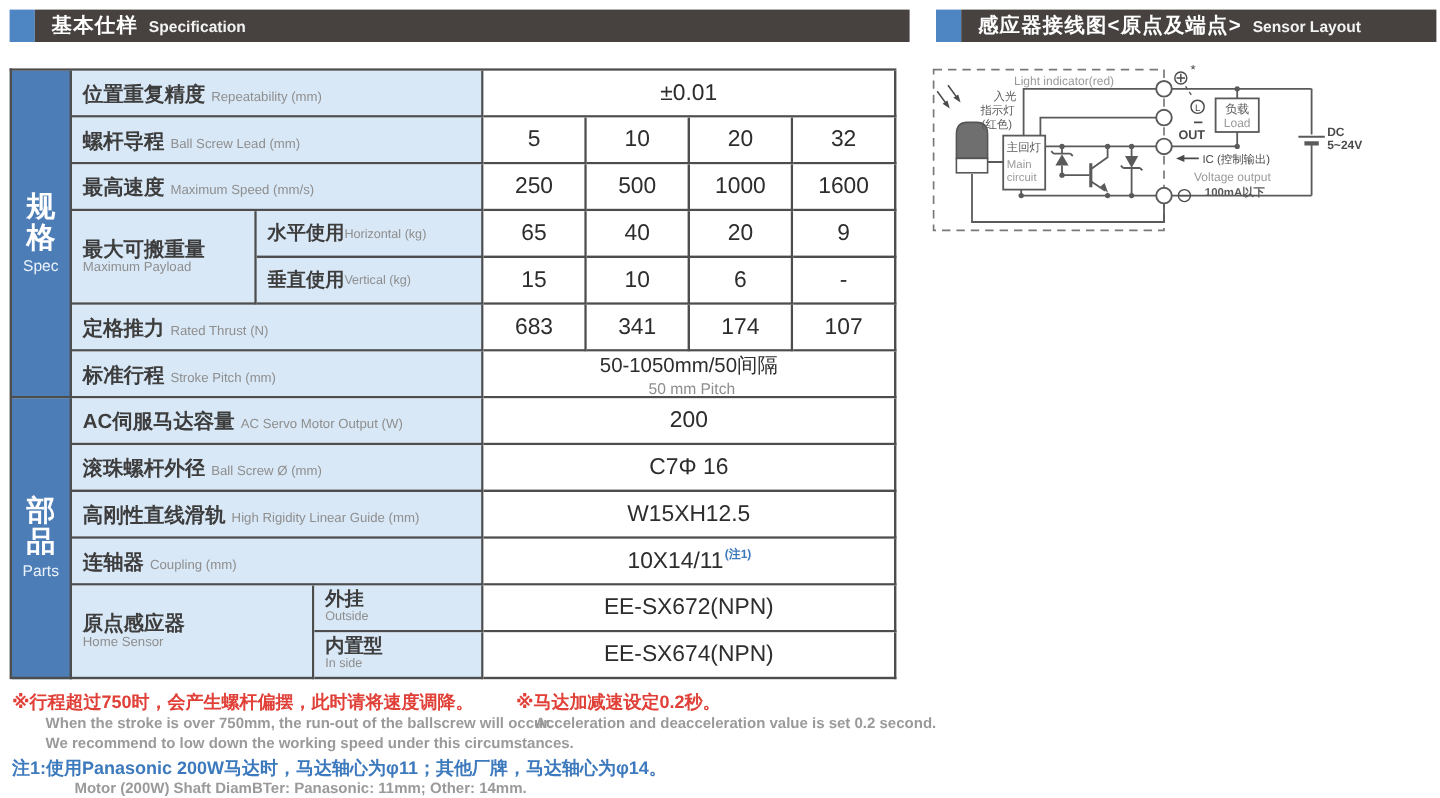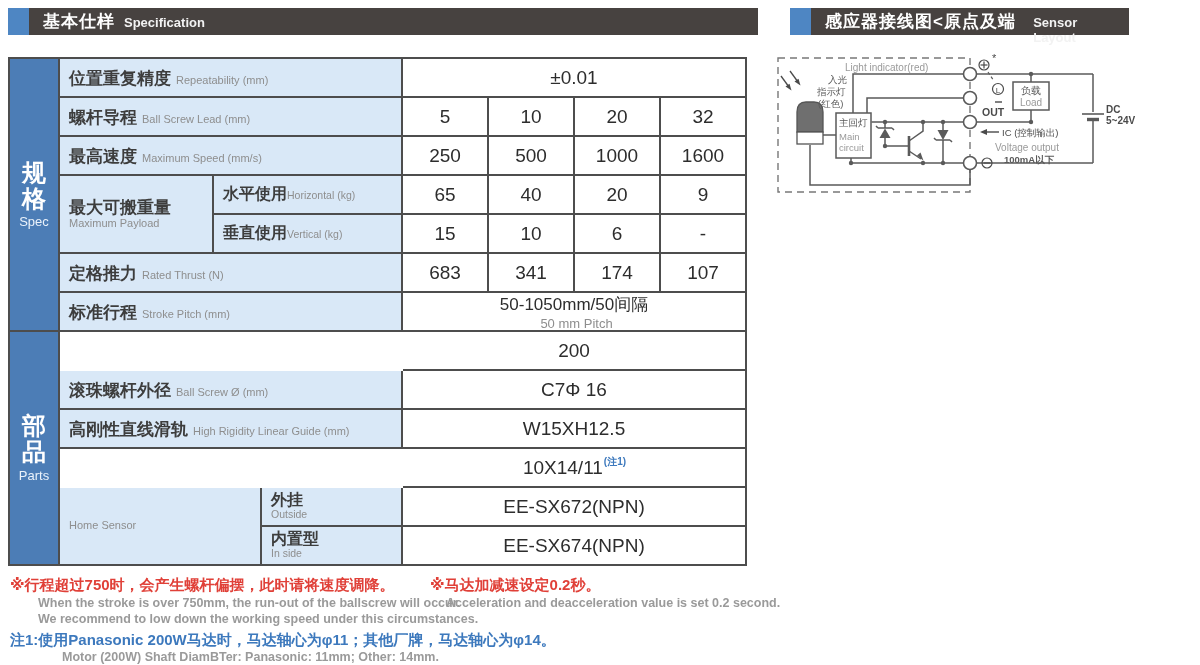--- a/index.html
+++ b/index.html
@@ -9,21 +9,21 @@
     -webkit-font-smoothing:antialiased;overflow:hidden;
   }
   
   .hdr{position:absolute;display:flex;height:27px;}
   .hdr .sq{width:21px;height:27px;background:#4e86c3;flex:none;}
   .hdr .bar{background:#474240;color:#fff;display:flex;align-items:baseline;gap:9px;
     padding:0 14px;flex:1;}
   .hdr .bar .zh{font-size:17px;font-weight:bold;line-height:27px;letter-spacing:1px;}
   .hdr .bar .en{font-size:13px;font-weight:bold;color:#f2f2f2;}
   #hdr-left{left:8px;top:8px;width:750px;}
-  #hdr-right{left:780px;top:8px;width:339px;margin-left:10px;}
+  #hdr-right{left:780px;top:8px;width:417px;}
   
   .spec-table{
     position:absolute;left:8px;top:57px;
     display:grid;
     grid-template-columns:50px 154px 48px 141px 86px 86px 86px 86px;
     grid-template-rows:repeat(13,39px);
     border-top:2px solid #4d4d4d;border-left:2px solid #4d4d4d;
     background:#fff;
   }
   .cell{border-right:2px solid #4d4d4d;border-bottom:2px solid #4d4d4d;box-sizing:border-box;}
@@ -190,46 +190,55 @@
 
   <div class="cell lbl" style="grid-area:7/2/8/5">
     <span class="zh">标准行程</span>
     <span class="en">Stroke Pitch (mm)</span>
   </div>
   <div class="cell val" style="grid-area:7/5/8/9;font-size:17px;flex-direction:column;">
     <span>50-1050mm/50间隔</span>
     <span class="sub-en">50 mm Pitch</span>
   </div>
 
+  <div class="cell lbl" style="grid-area:8/2/9/5">
+    <span class="zh">AC伺服马达容量</span>
+    <span class="en">AC Servo Motor Output (W)</span>
+  </div>
   <div class="cell val" style="grid-area:8/5/9/9">
       <span>200</span>
     </div>
 
   <div class="cell lbl" style="grid-area:9/2/10/5">
     <span class="zh">滚珠螺杆外径</span>
     <span class="en">Ball Screw Ø (mm)</span>
   </div>
   <div class="cell val" style="grid-area:9/5/10/9">
       <span>C7Φ 16</span>
     </div>
 
   <div class="cell lbl" style="grid-area:10/2/11/5">
     <span class="zh">高刚性直线滑轨</span>
     <span class="en">High Rigidity Linear Guide (mm)</span>
   </div>
   <div class="cell val" style="grid-area:10/5/11/9">
       <span>W15XH12.5</span>
     </div>
 
+  <div class="cell lbl" style="grid-area:11/2/12/5">
+    <span class="zh">连轴器</span>
+    <span class="en">Coupling (mm)</span>
+  </div>
   <div class="cell val" style="grid-area:11/5/12/9">
     <span>10X14/11</span>
       <sup>(注1)</sup>
   </div>
 
   <div class="cell lbl-stack" style="grid-area:12/2/14/4">
+    <span class="zh">原点感应器</span>
     <span class="en">Home Sensor</span>
   </div>
   <div class="cell lbl-sub2" style="grid-area:12/4/13/5">
     <span class="zh">外挂</span>
     <span class="en">Outside</span>
   </div>
   <div class="cell val" style="grid-area:12/5/13/9">
       <span>EE-SX672(NPN)</span>
     </div>
   <div class="cell lbl-sub2" style="grid-area:13/4/14/5">

